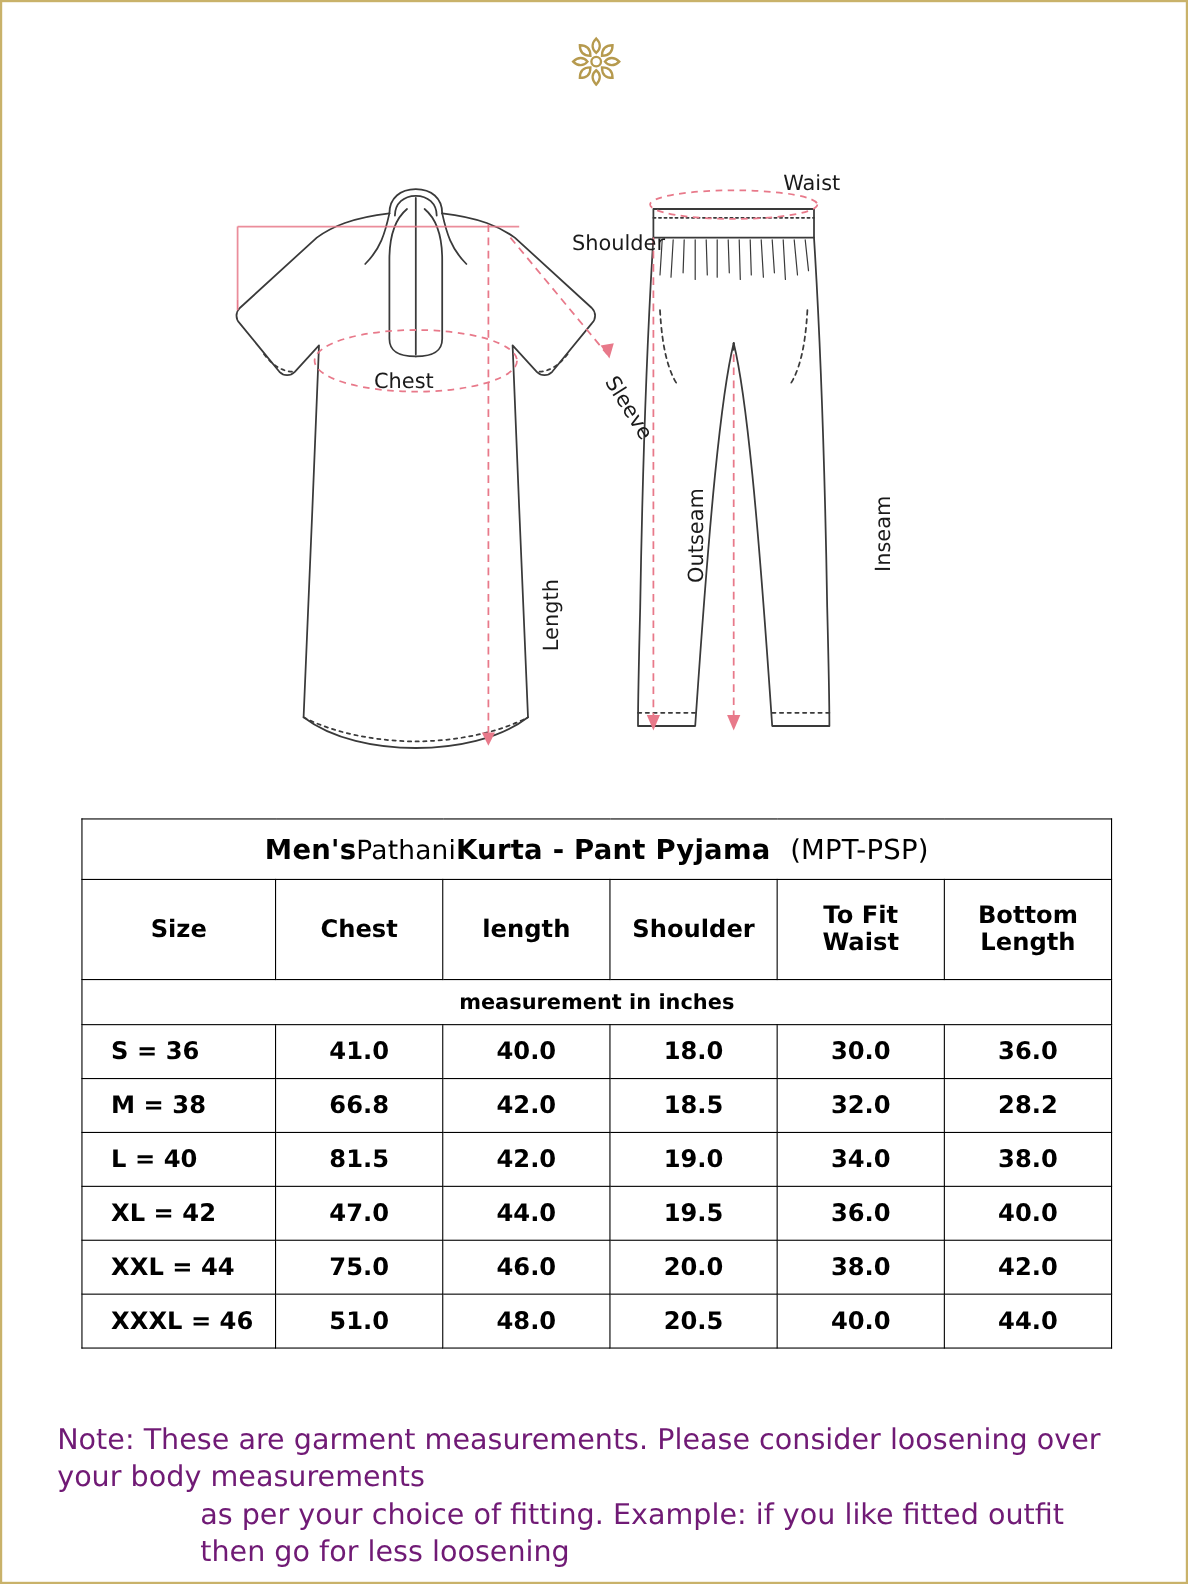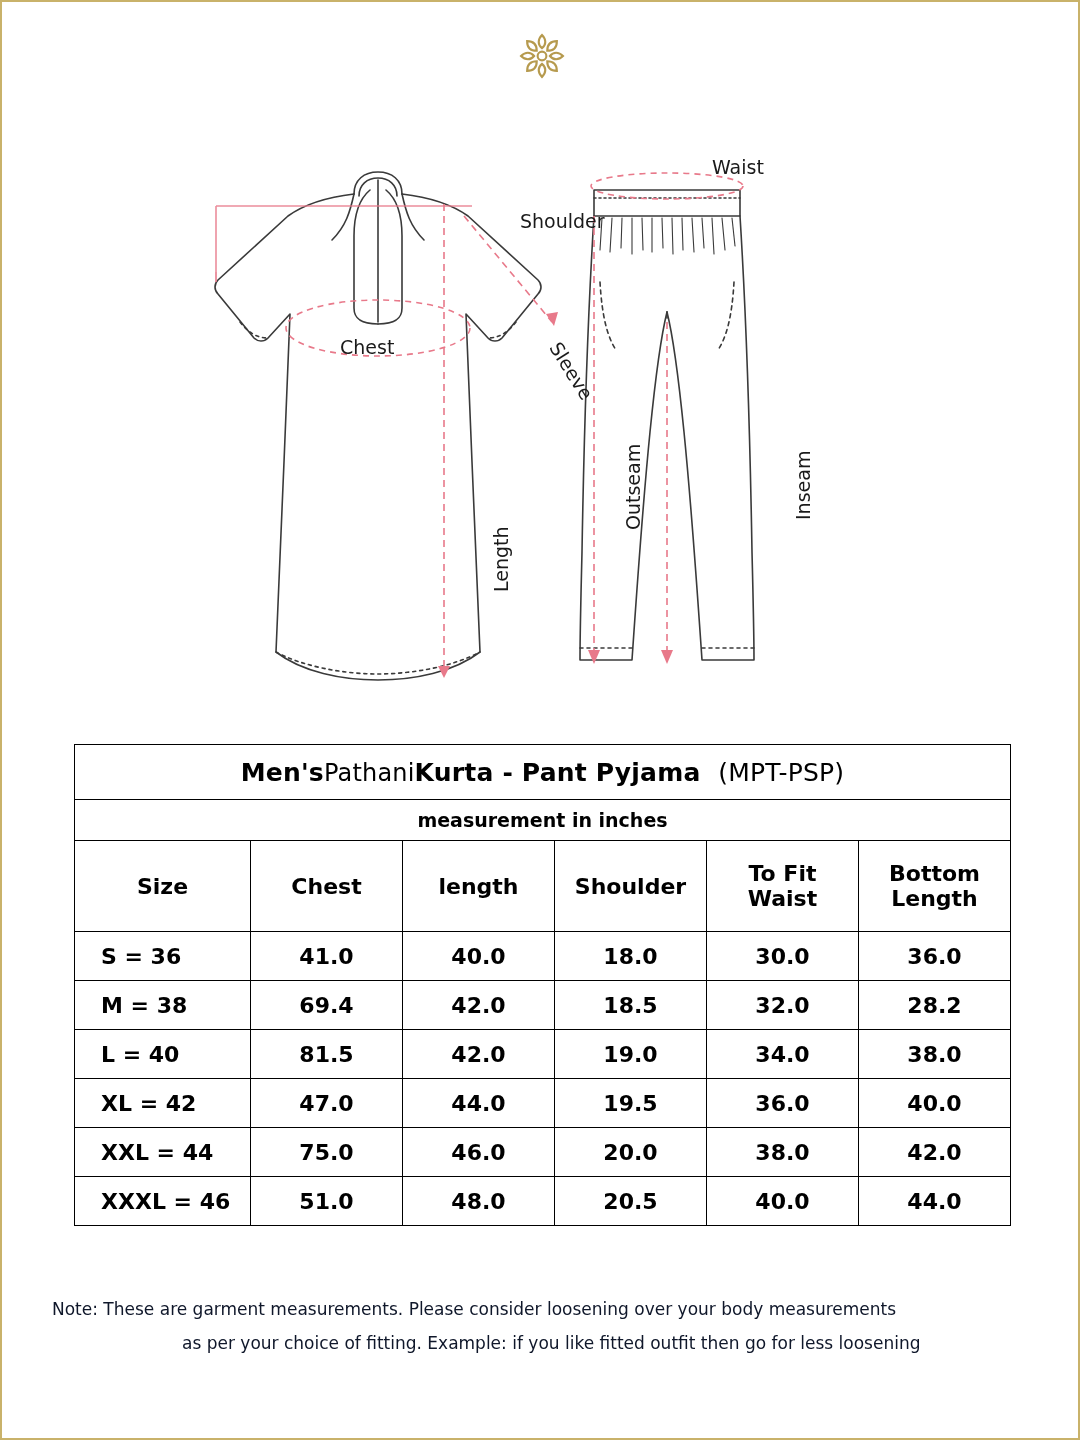--- a/index.html
+++ b/index.html
@@ -134,23 +134,23 @@
   .col-waist  { width: 152px; }
   .col-bottom { width: 152px; }
 
   
   .note {
     position: absolute;
     left: 50px;
     top: 1290px;
     width: 980px;
     font-family: "DejaVu Sans", sans-serif;
-    font-size: 17px;
+    font-size: 26px;
     line-height: 34px;
-    color: #0f172a;
+    color: #701a75;
   }
   .note .l2 { display: block; padding-left: 130px; }
 </style>
 </head>
 <body>
 
 <div class="page">
 
   <div class="brand">
     <svg class="brand-mark" viewBox="0 0 64 64">
@@ -292,57 +292,57 @@
           <col class="col-waist">
           <col class="col-bottom">
       </colgroup>
       <thead>
         <tr>
           <td class="t-title" colspan="6">
             <span>Men's</span><span class="thin">Pathani</span><span>Kurta - Pant Pyjama</span>&nbsp;&nbsp;<span class="paren">(MPT-PSP)</span>
           </td>
         </tr>
         <tr>
-          <td class="t-sub" colspan="6">measurement in inches</td>
-        </tr>
-        <tr>
           <th>
             <span>Size</span>
           </th>
           <th>
             <span>Chest</span>
           </th>
           <th>
             <span>length</span>
           </th>
           <th>
             <span>Shoulder</span>
           </th>
           <th>
             <span>To Fit</span><br>
             <span>Waist</span>
           </th>
           <th>
             <span>Bottom</span><br>
             <span>Length</span>
           </th>
+        </tr>
+        <tr>
+          <td class="t-sub" colspan="6">measurement in inches</td>
         </tr>
       </thead>
       <tbody>
         <tr>
           <td class="size-cell">S = 36</td>
           <td>41.0</td>
           <td>40.0</td>
           <td>18.0</td>
           <td>30.0</td>
           <td>36.0</td>
         </tr>
         <tr>
           <td class="size-cell">M = 38</td>
-          <td>69.4</td>
+          <td>66.8</td>
           <td>42.0</td>
           <td>18.5</td>
           <td>32.0</td>
           <td>28.2</td>
         </tr>
         <tr>
           <td class="size-cell">L = 40</td>
           <td>81.5</td>
           <td>42.0</td>
           <td>19.0</td>

